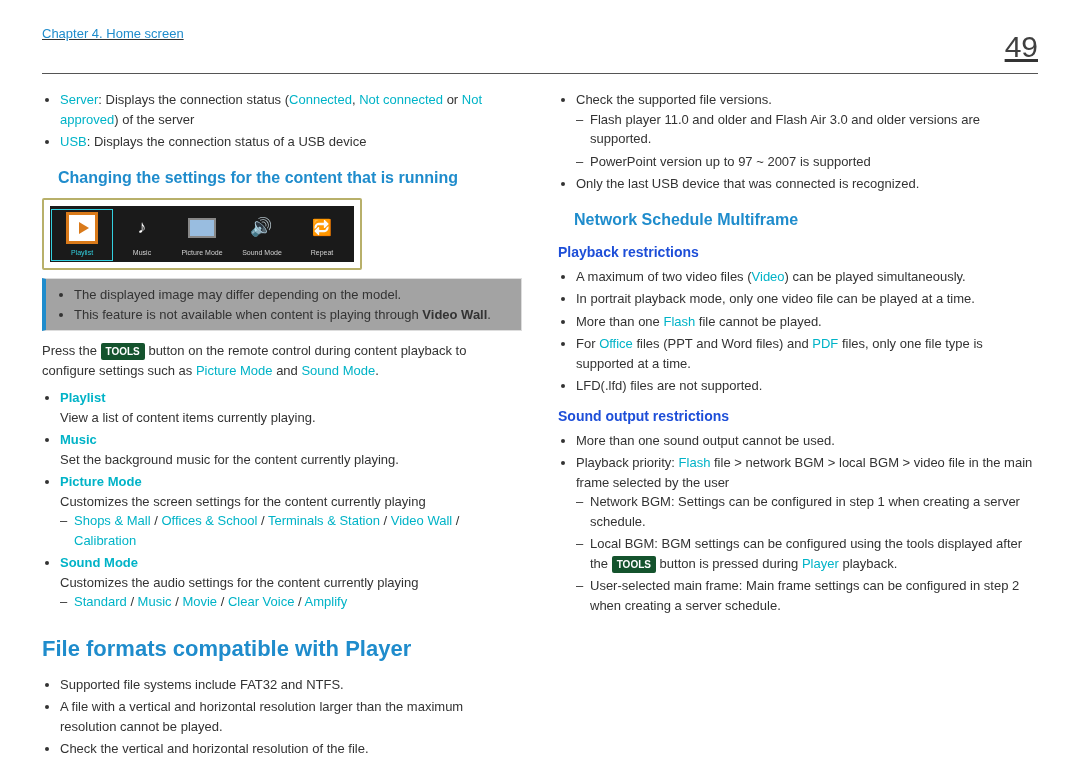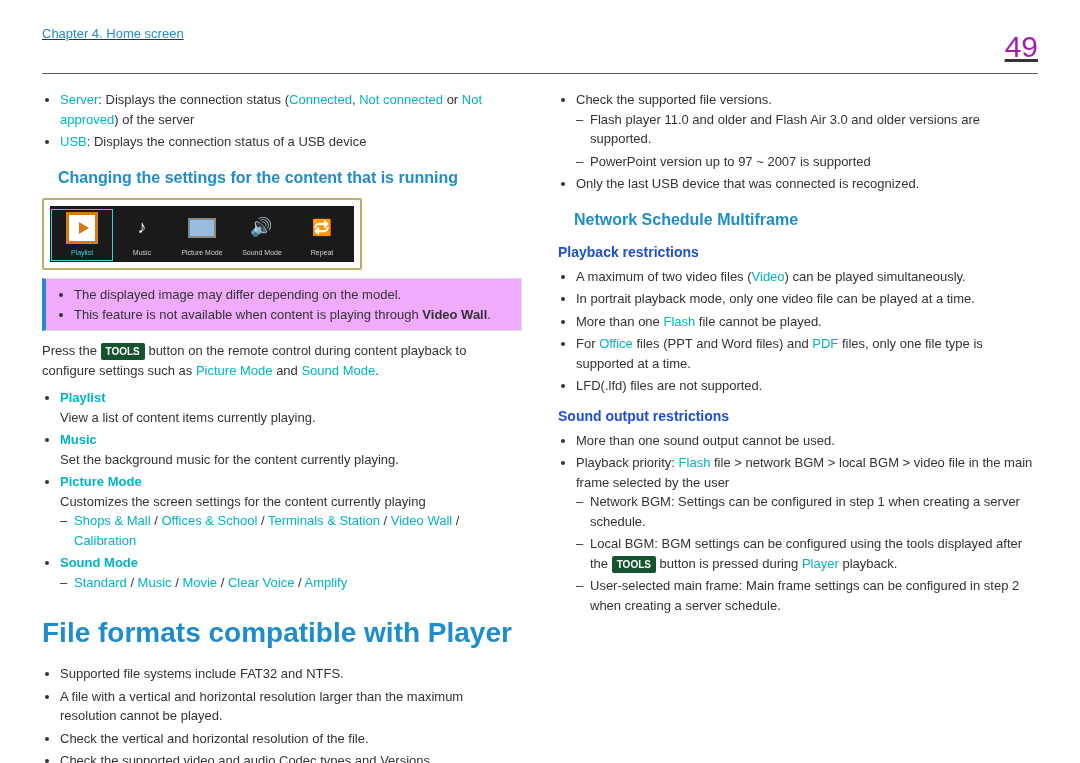--- a/index.html
+++ b/index.html
@@ -8,36 +8,36 @@
     font-size: 13px;
     color: #333;
     width: 1080px;
     height: 763px;
     background: #fff;
     position: relative;
     line-height: 1.5;
   }
   .header { display: flex; justify-content: space-between; align-items: flex-start; padding: 24px 42px 4px 42px; text-decoration: underline; }
   .breadcrumb { color: #1f8ccc; font-size: 13px; }
-  .pagenum { color: #a21caf; font-size: 30px; font-weight: 400; }
+  .pagenum { color: #404040; font-size: 30px; font-weight: 400; }
   .hr { border-top: 1px solid #555; margin: 0 42px 16px 42px; }
   .cols { display: flex; padding: 0 42px; gap: 36px; }
   .col { flex: 1; min-width: 0; }
   ul.bullets { list-style: disc; padding-left: 18px; }
   ul.bullets > li { margin-bottom: 3px; }
   ul.dash { list-style: none; padding-left: 14px; }
   ul.dash > li { position: relative; margin-bottom: 3px; }
   ul.dash > li:before { content: "–"; position: absolute; left: -14px; }
   .teal { color: #00b3c7; }
   .blue-h3 { color: #1f8ccc; font-size: 16px; font-weight: 600; margin: 14px 0 8px 16px; }
-  .blue-h2 { color: #1f8ccc; font-size: 28px; font-weight: 600; margin: 20px 0 10px 0; }
+  .blue-h2 { color: #1f8ccc; font-size: 22px; font-weight: 600; margin: 20px 0 10px 0; }
   .black-h4 { color: #1d4ed8; font-size: 14px; font-weight: 700; margin: 10px 0 4px 0; }
   .teal-label { color: #00b3c7; font-weight: 600; }
   .pill { display:inline-block; background:#14532d; color:#fff; font-size:10px; padding:1px 5px; border-radius:2px; font-weight:700; vertical-align: middle; }
-  .note-box { border-left: 4px solid #1f8ccc; background: #f0abfc; padding: 6px 10px; margin: 8px 0 10px 0; border-top:1px solid #ddd; border-right:1px solid #ddd; border-bottom:1px solid #ddd;}
+  .note-box { border-left: 4px solid #1f8ccc; background: #a3a3a3; padding: 6px 10px; margin: 8px 0 10px 0; border-top:1px solid #ddd; border-right:1px solid #ddd; border-bottom:1px solid #ddd;}
   .note-box ul { list-style: disc; padding-left: 18px; }
   .img-frame { border: 2px solid #b8b06a; padding: 6px; width: 320px; margin: 8px 0; border-radius:2px;}
   .img-inner { background: #1a1a1a; display:flex; gap:4px; padding:6px 4px 4px 4px; align-items:flex-end;}
   .icon-cell { flex:1; text-align:center; }
   .icon-cell .lbl { color:#d0d0d0; font-size:7px; margin-top:4px; display:block;}
   .icon-cell.active { outline:1px solid #33d1e0; outline-offset:2px;}
   .icon-cell.active .lbl { color:#33d1e0; }
   .sq { width:32px; height:32px; margin:0 auto; display:flex; align-items:center; justify-content:center;}
   .play-sq { background:#fff; border:3px solid #d97a1a; }
   .play-sq:after{content:""; border-left:10px solid #d97a1a; border-top:6px solid transparent; border-bottom:6px solid transparent; margin-left:3px;}
@@ -125,20 +125,21 @@
         <span class="teal-label">Picture Mode</span><br>
         <span>Customizes the screen settings for the content currently playing</span>
         <ul class="dash">
             <li>
           <span class="teal">Shops &amp; Mall</span><span class="sep"> / </span><span class="teal">Offices &amp; School</span><span class="sep"> / </span><span class="teal">Terminals &amp; Station</span><span class="sep"> / </span><span class="teal">Video Wall</span><span class="sep"> / </span><span class="teal">Calibration</span>
         </li>
           </ul>
       </li>
       <li>
         <span class="teal-label">Sound Mode</span><br>
+        <span>Customizes the audio settings for the content currently playing</span>
         <ul class="dash">
             <li>
           <span class="teal">Standard</span><span class="sep"> / </span><span class="teal">Music</span><span class="sep"> / </span><span class="teal">Movie</span><span class="sep"> / </span><span class="teal">Clear Voice</span><span class="sep"> / </span><span class="teal">Amplify</span>
         </li>
           </ul>
       </li>
     </ul>
 
     <div class="blue-h2">File formats compatible with Player</div>
     <ul class="bullets">

